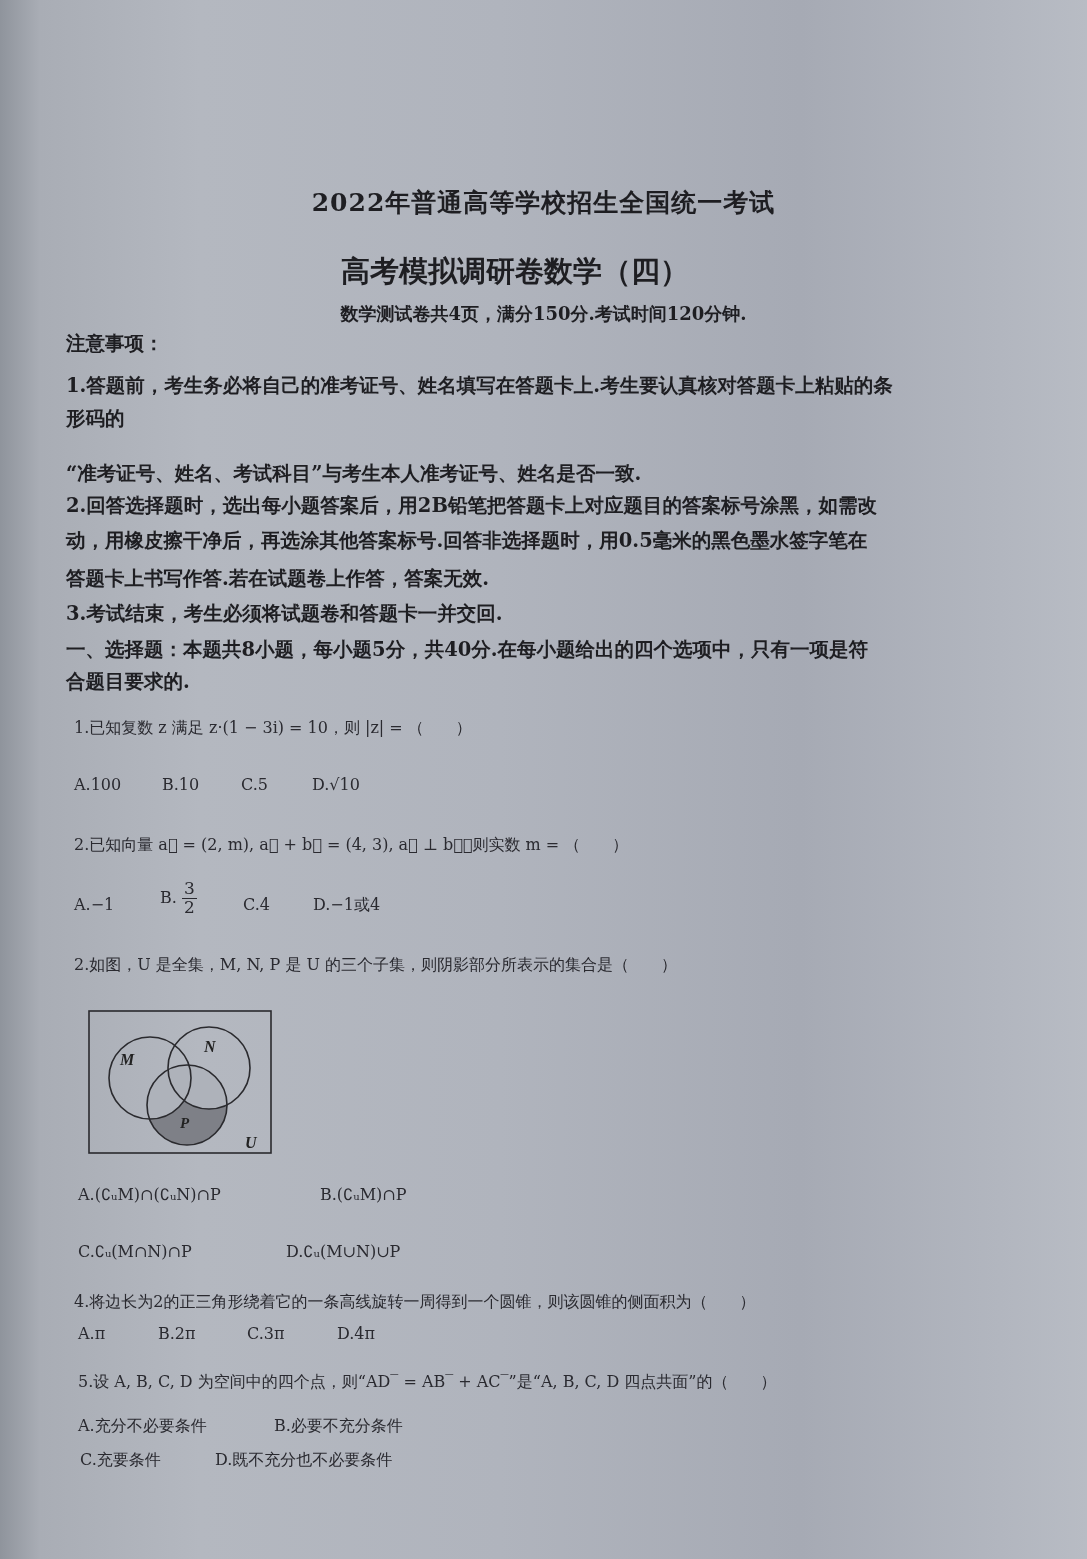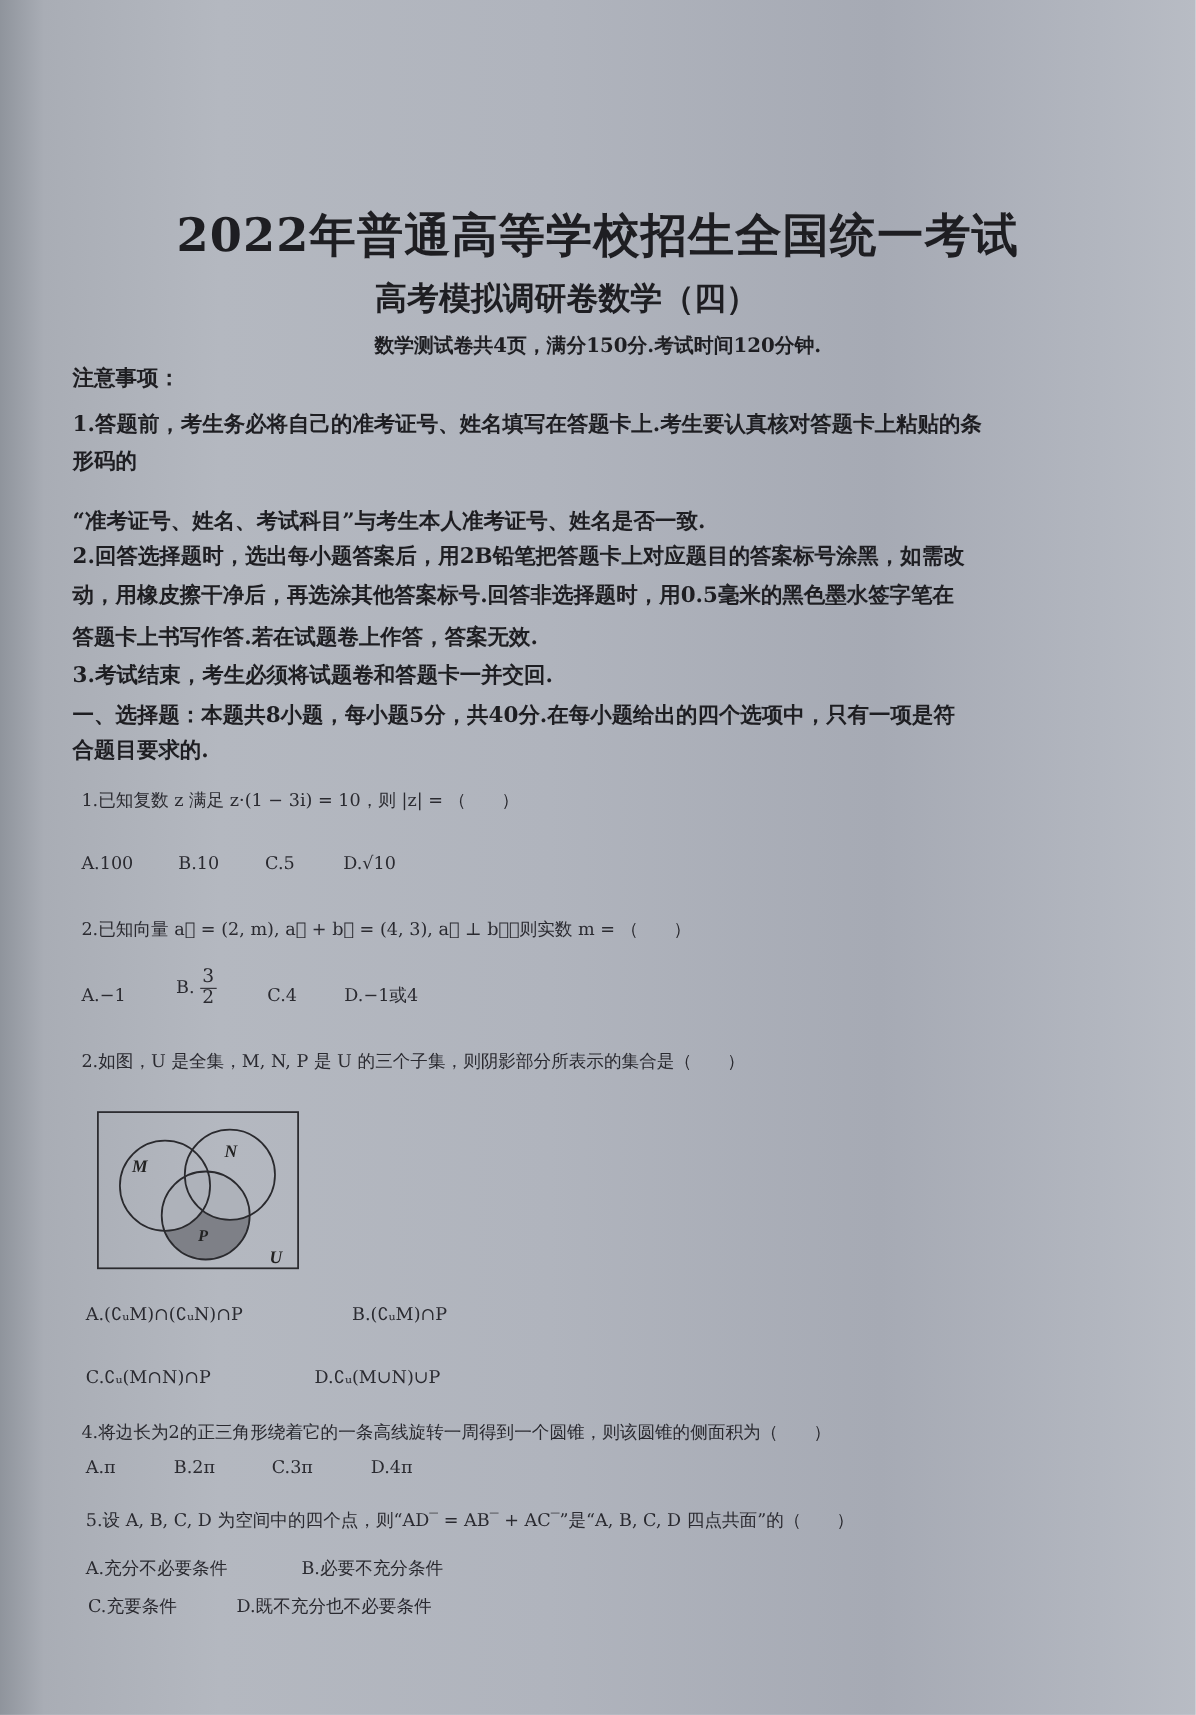--- a/index.html
+++ b/index.html
@@ -3,21 +3,21 @@
   <meta charset="utf-8">
   <style>
     html, body { margin: 0; padding: 0; }
     body {
       width: 1087px; height: 1559px; position: relative; overflow: hidden;
       background: linear-gradient(90deg, #8f949c 0px, #a9adb5 40px, #b4b8c0 200px, #b0b4bd 500px, #a6aab4 800px, #b2b6bf 1000px, #b8bcc4 1087px);
       font-family: "DejaVu Serif", "Liberation Serif", serif;
       color: #1e1e22;
     }
     .abs { position: absolute; white-space: nowrap; }
-    .title1 { left: 0; width: 1087px; top: 186px; text-align: center; font-size: 42px; font-weight: bold; letter-spacing: 1px; }
+    .title1 { left: 0; width: 1087px; top: 186px; text-align: center; font-size: 25px; font-weight: bold; letter-spacing: 1px; }
     .title2 { left: 0; width: 1030px; top: 252px; text-align: center; font-size: 29px; font-weight: bold; }
     .subtitle { left: 0; width: 1087px; top: 302px; text-align: center; font-size: 18px; font-weight: bold; }
     .note { left: 66px; font-size: 19.5px; font-weight: bold; }
     .q { left: 74px; font-size: 16px; color: #2a2a30; }
     .opt { font-size: 16px; color: #2a2a30; }
     .frac { display: inline-block; vertical-align: middle; text-align: center; line-height: 1.05; font-size: 17px; }
     .frac span { display: block; }
     .frac .num { border-bottom: 1px solid #2a2a30; padding: 0 2px; }
     .watermark {
       right: 18px; top: 1590px; font-family: "DejaVu Sans", sans-serif; font-size: 26px; color: #14532d;

